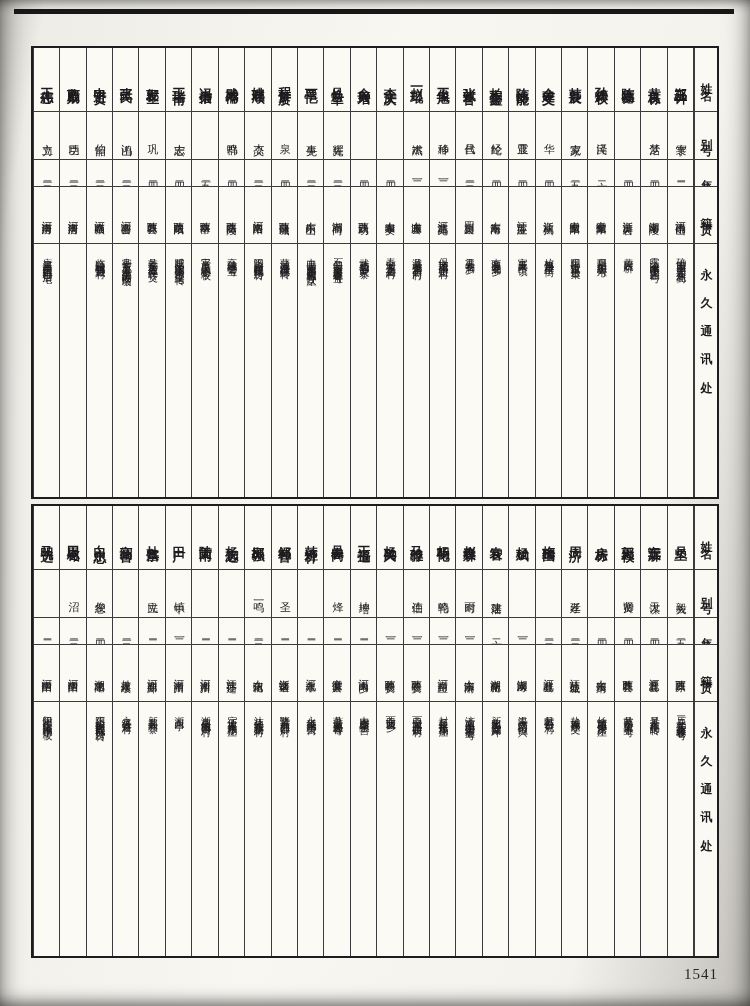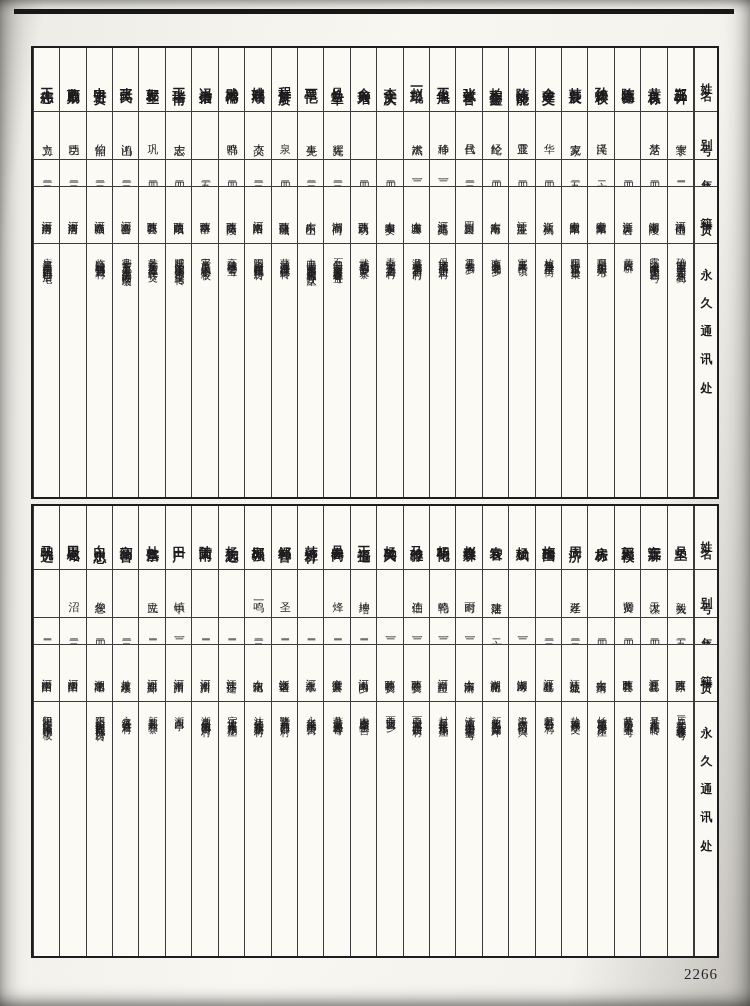--- a/index.html
+++ b/index.html
@@ -946,13 +946,13 @@
       </div>
       <div class="cell origin">
         <span class="vtext">河南伊阳</span>
       </div>
       <div class="cell address">
         <span class="vtext">伊阳蔡店南冷铺小学校</span>
       </div>
     </div>
   </div>
 
-<div class="page-number">2266</div>
+<div class="page-number">1541</div>
 
 </body></html>

